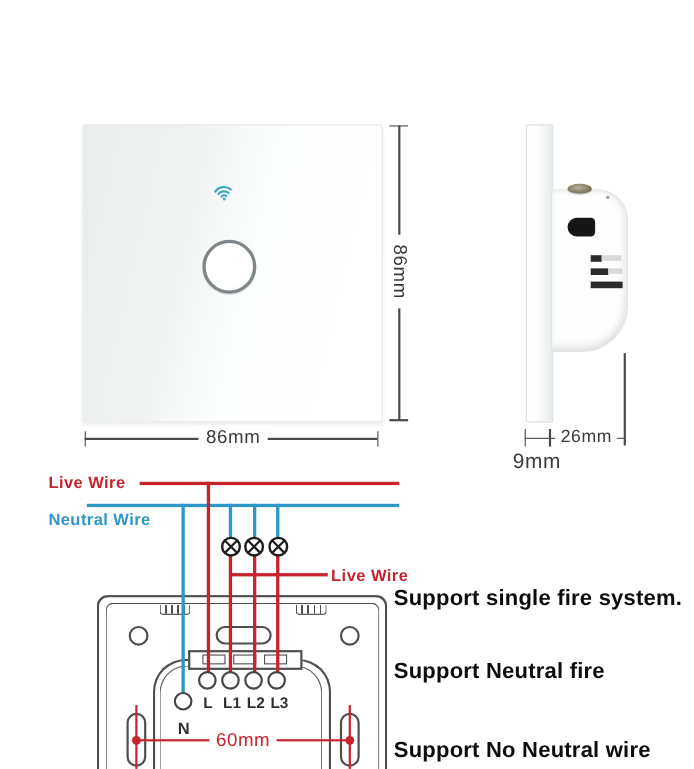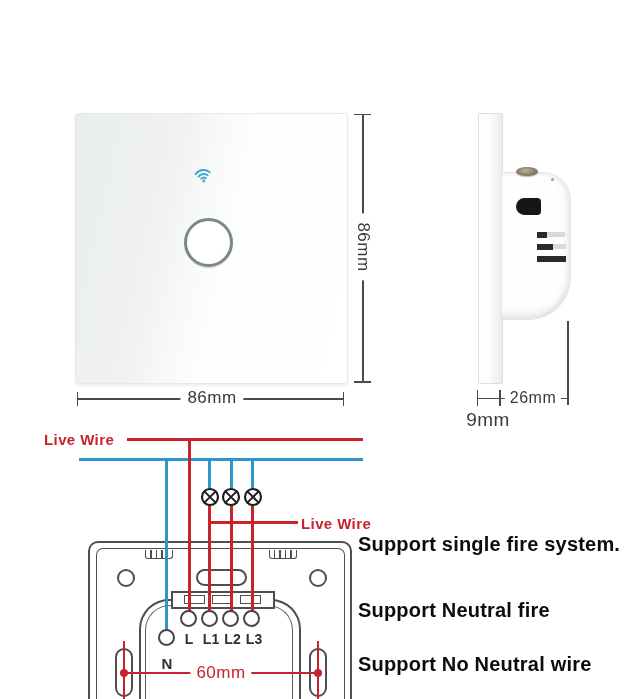--- a/index.html
+++ b/index.html
@@ -123,20 +123,21 @@
 
   <div class="abs dline" style="left:567px;top:321px;width:1.5px;height:84px;"></div>
   <div class="abs dline" style="left:477px;top:397.5px;width:91px;height:1.5px;"></div>
   <div class="abs dline" style="left:476.5px;top:390px;width:1.5px;height:16px;"></div>
   <div class="abs dline" style="left:499px;top:390px;width:1.5px;height:16px;"></div>
   <div class="abs dim-label" style="left:533px;top:398px;font-size:16px;padding:0 5px;">26mm</div>
   <div class="abs dim-label" style="left:488px;top:420px;font-size:19px;background:transparent;">9mm</div>
 
   <div class="abs wire-label red" style="left:44px;top:431px;">Live Wire</div>
   <div class="abs wire red z5" style="left:127px;top:438px;width:236px;height:3px;"></div>
+  <div class="abs wire-label blue" style="left:44px;top:464px;">Neutral Wire</div>
   <div class="abs wire blue z5" style="left:79px;top:457.5px;width:284px;height:3px;"></div>
 
   <div class="abs wire blue z5" style="left:165px;top:457.5px;width:3px;height:181px;"></div>
   <div class="abs wire red z5" style="left:187.5px;top:438px;width:3px;height:181px;"></div>
   <div class="abs wire blue z5" style="left:208px;top:457.5px;width:3px;height:40px;"></div>
   <div class="abs wire blue z5" style="left:229.5px;top:457.5px;width:3px;height:40px;"></div>
   <div class="abs wire blue z5" style="left:251px;top:457.5px;width:3px;height:40px;"></div>
   <div class="abs wire red z5" style="left:208px;top:496px;width:3px;height:123px;"></div>
   <div class="abs wire red z5" style="left:229.5px;top:496px;width:3px;height:123px;"></div>
   <div class="abs wire red z5" style="left:251px;top:496px;width:3px;height:123px;"></div>
@@ -186,15 +187,15 @@
   <div class="abs slot" style="left:308.5px;"></div>
   <div class="abs wire red z5" style="left:123px;top:641px;width:2px;height:58px;"></div>
   <div class="abs wire red z5" style="left:317px;top:641px;width:2px;height:58px;"></div>
   <div class="abs wire red z5" style="left:126px;top:671.5px;width:190px;height:2px;"></div>
   <div class="abs rdot" style="left:120px;top:668.5px;"></div>
   <div class="abs rdot" style="left:314px;top:668.5px;"></div>
   <div class="abs red-dim-label" style="left:221px;top:673px;">60mm</div>
 
   <div class="abs feature" style="top:533px;">Support single fire system.</div>
   <div class="abs feature" style="top:599px;">Support Neutral fire</div>
-  <div class="abs feature" style="top:653px;">Support No Neutral wire</div>
+  <div class="abs feature" style="top:671px;">Support No Neutral wire</div>
 
 </div>
 
 </body></html>

